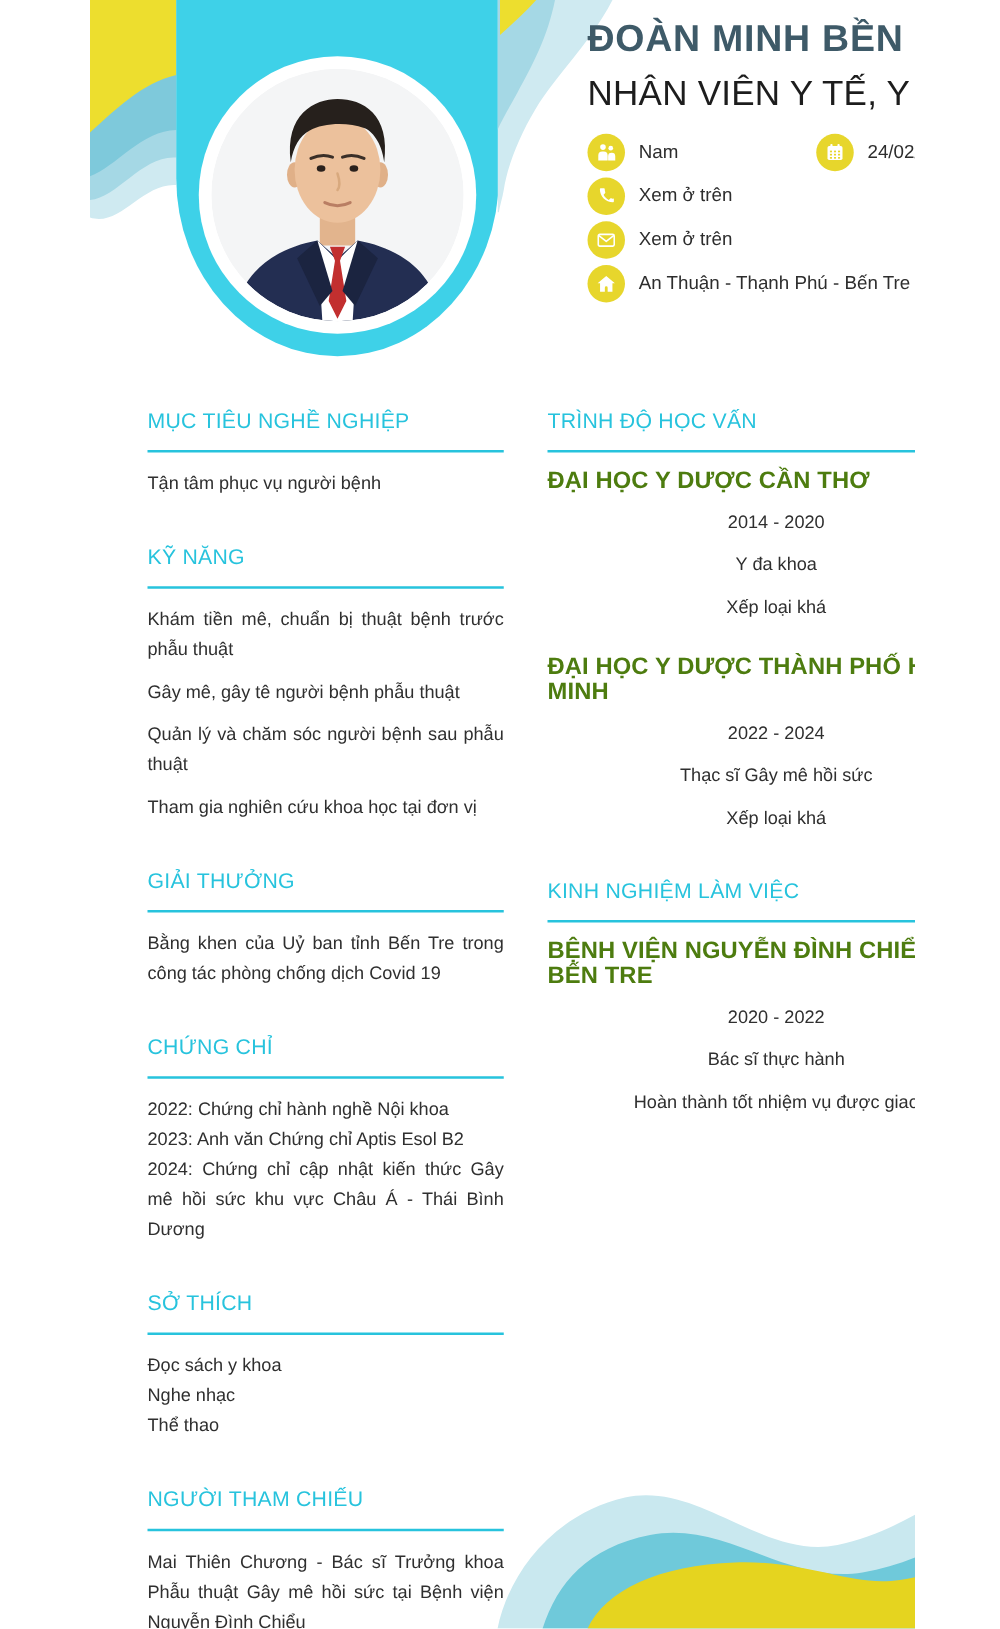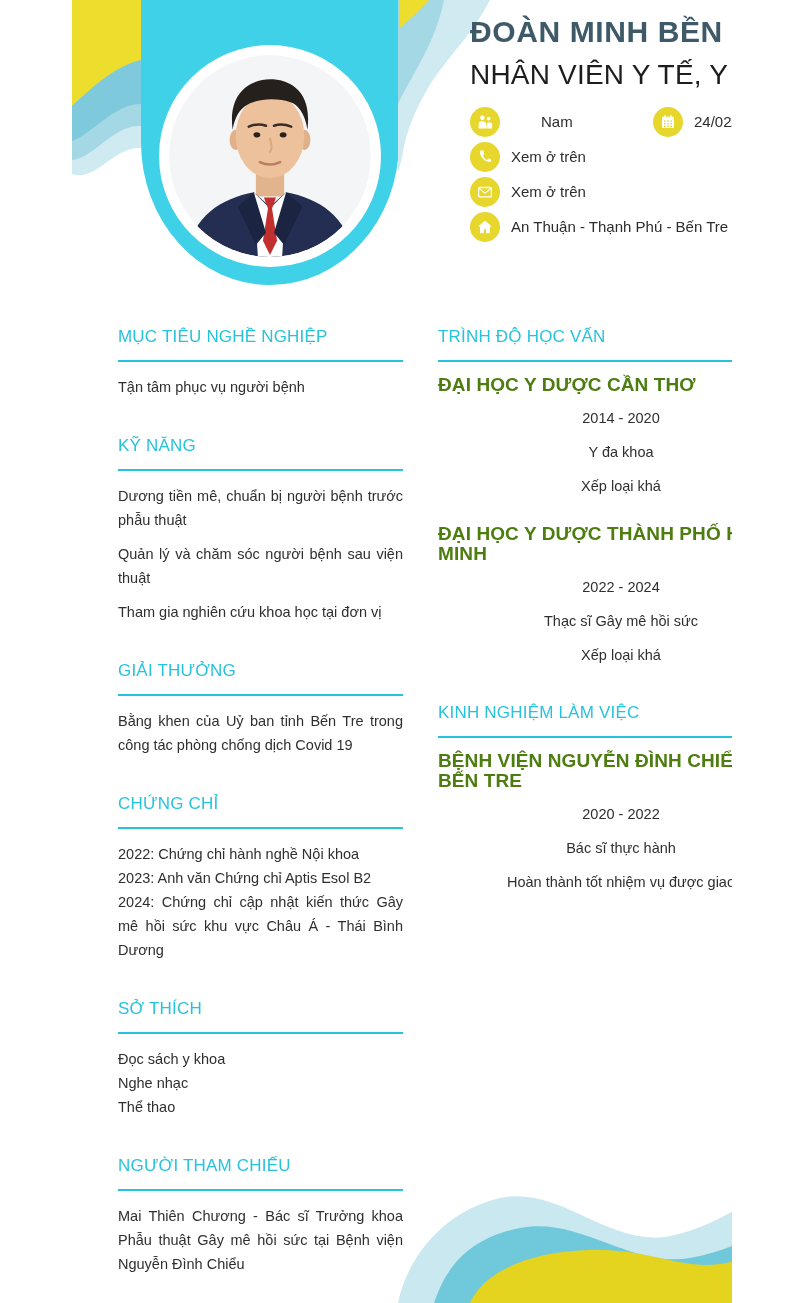--- a/index.html
+++ b/index.html
@@ -45,21 +45,21 @@
     font-size: 30px; font-weight: bold; color: #3E5A68;
     letter-spacing: 0.6px; line-height: 38px;
   }
   .job-title {
     font-size: 28px; font-weight: normal; color: #1d1d1d;
     margin-top: 10px; letter-spacing: 0.2px; line-height: 28px;
   }
   .info { margin-top: 15px; }
   .info-row { display: flex; align-items: center; height: 35px; }
   .info-cell { display: flex; align-items: center; }
-  .info-cell.first { width: 183px; gap: 30px; }
+  .info-cell.first { width: 183px; }
   .icon-bubble {
     width: 30px; height: 30px; border-radius: 50%;
     background: #E7D62C; flex: 0 0 30px;
     display: flex; align-items: center; justify-content: center;
   }
   .info-label { margin-left: 11px; font-size: 15px; color: #2d2d2d; white-space: nowrap; }
 
   
   .col { position: absolute; top: 326px; }
   .col-left  { left: 50px;  width: 285px; }
@@ -211,22 +211,23 @@
     <div class="sec">
       <h2 class="sec-heading">MỤC TIÊU NGHỀ NGHIỆP</h2>
       <div class="sec-body">
         <div class="line-item">Tận tâm phục vụ người bệnh</div>
       </div>
     </div>
 
     <div class="sec">
       <h2 class="sec-heading">KỸ NĂNG</h2>
       <div class="sec-body">
-        <div class="para">Dương tiền mê, chuẩn bị người bệnh trước phẫu thuật</div>
-        <div class="para">Quản lý và chăm sóc người bệnh sau viện thuật</div>
+        <div class="para">Khám tiền mê, chuẩn bị thuật bệnh trước phẫu thuật</div>
+        <div class="para">Gây mê, gây tê người bệnh phẫu thuật</div>
+        <div class="para">Quản lý và chăm sóc người bệnh sau phẫu thuật</div>
         <div class="para">Tham gia nghiên cứu khoa học tại đơn vị</div>
       </div>
     </div>
 
     <div class="sec">
       <h2 class="sec-heading">GIẢI THƯỞNG</h2>
       <div class="sec-body">
         <div class="para">Bằng khen của Uỷ ban tỉnh Bến Tre trong công tác phòng chống dịch Covid 19</div>
       </div>
     </div>

